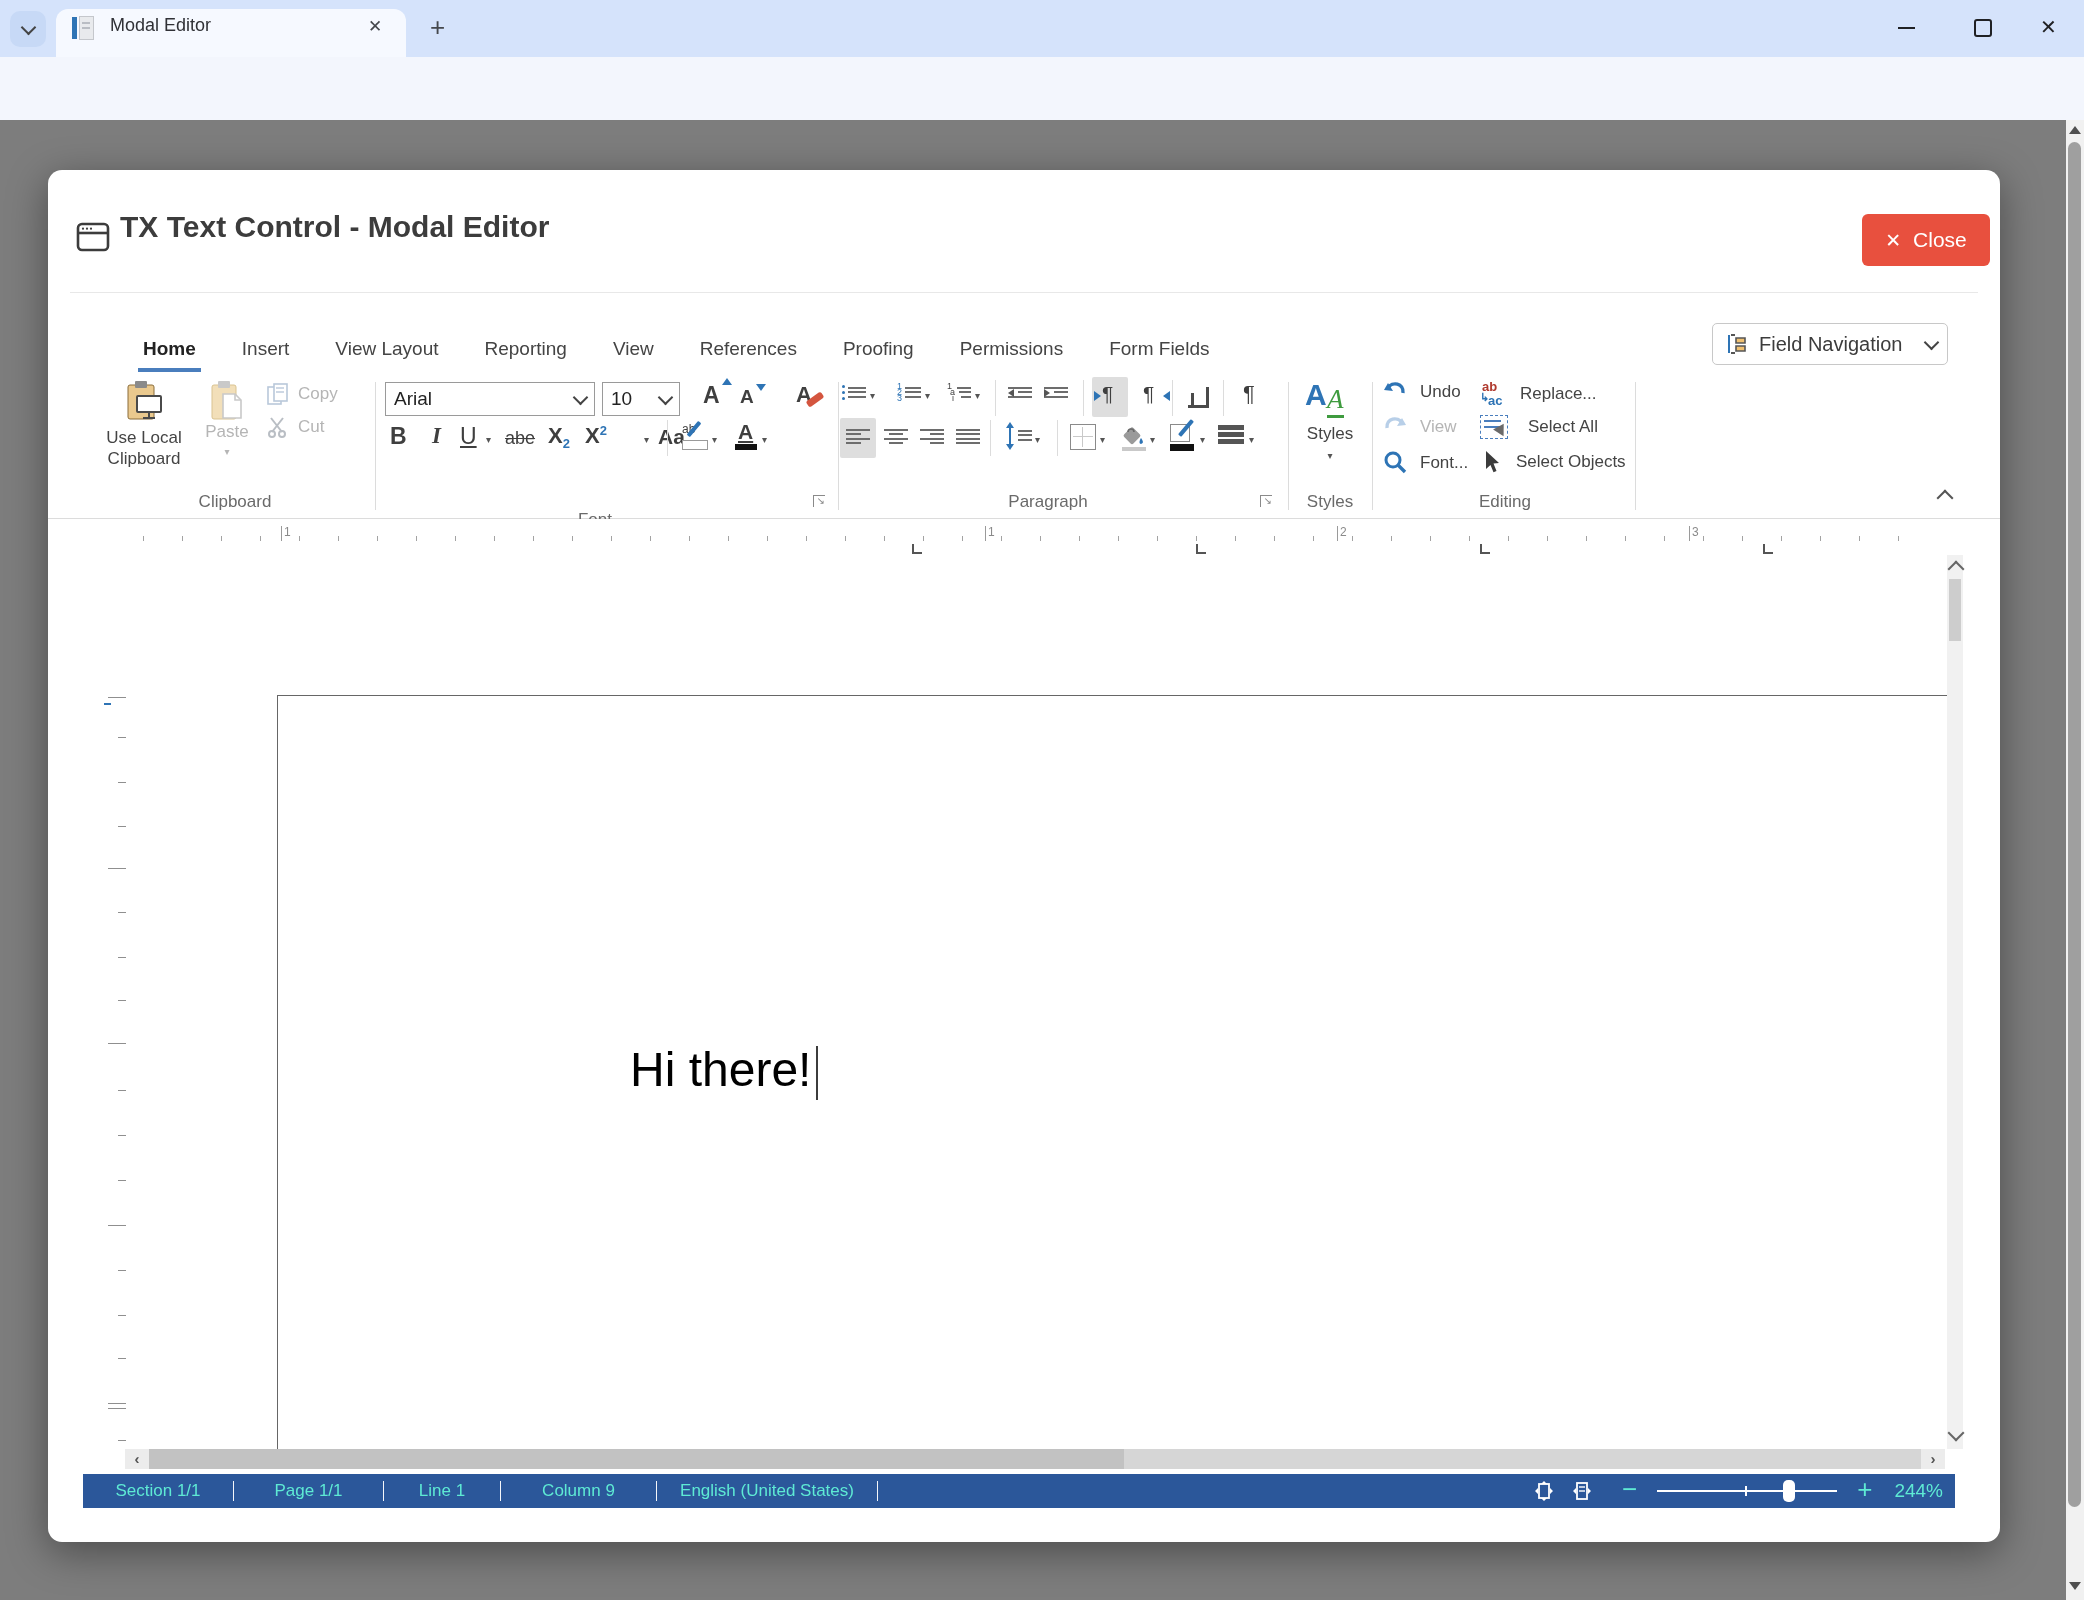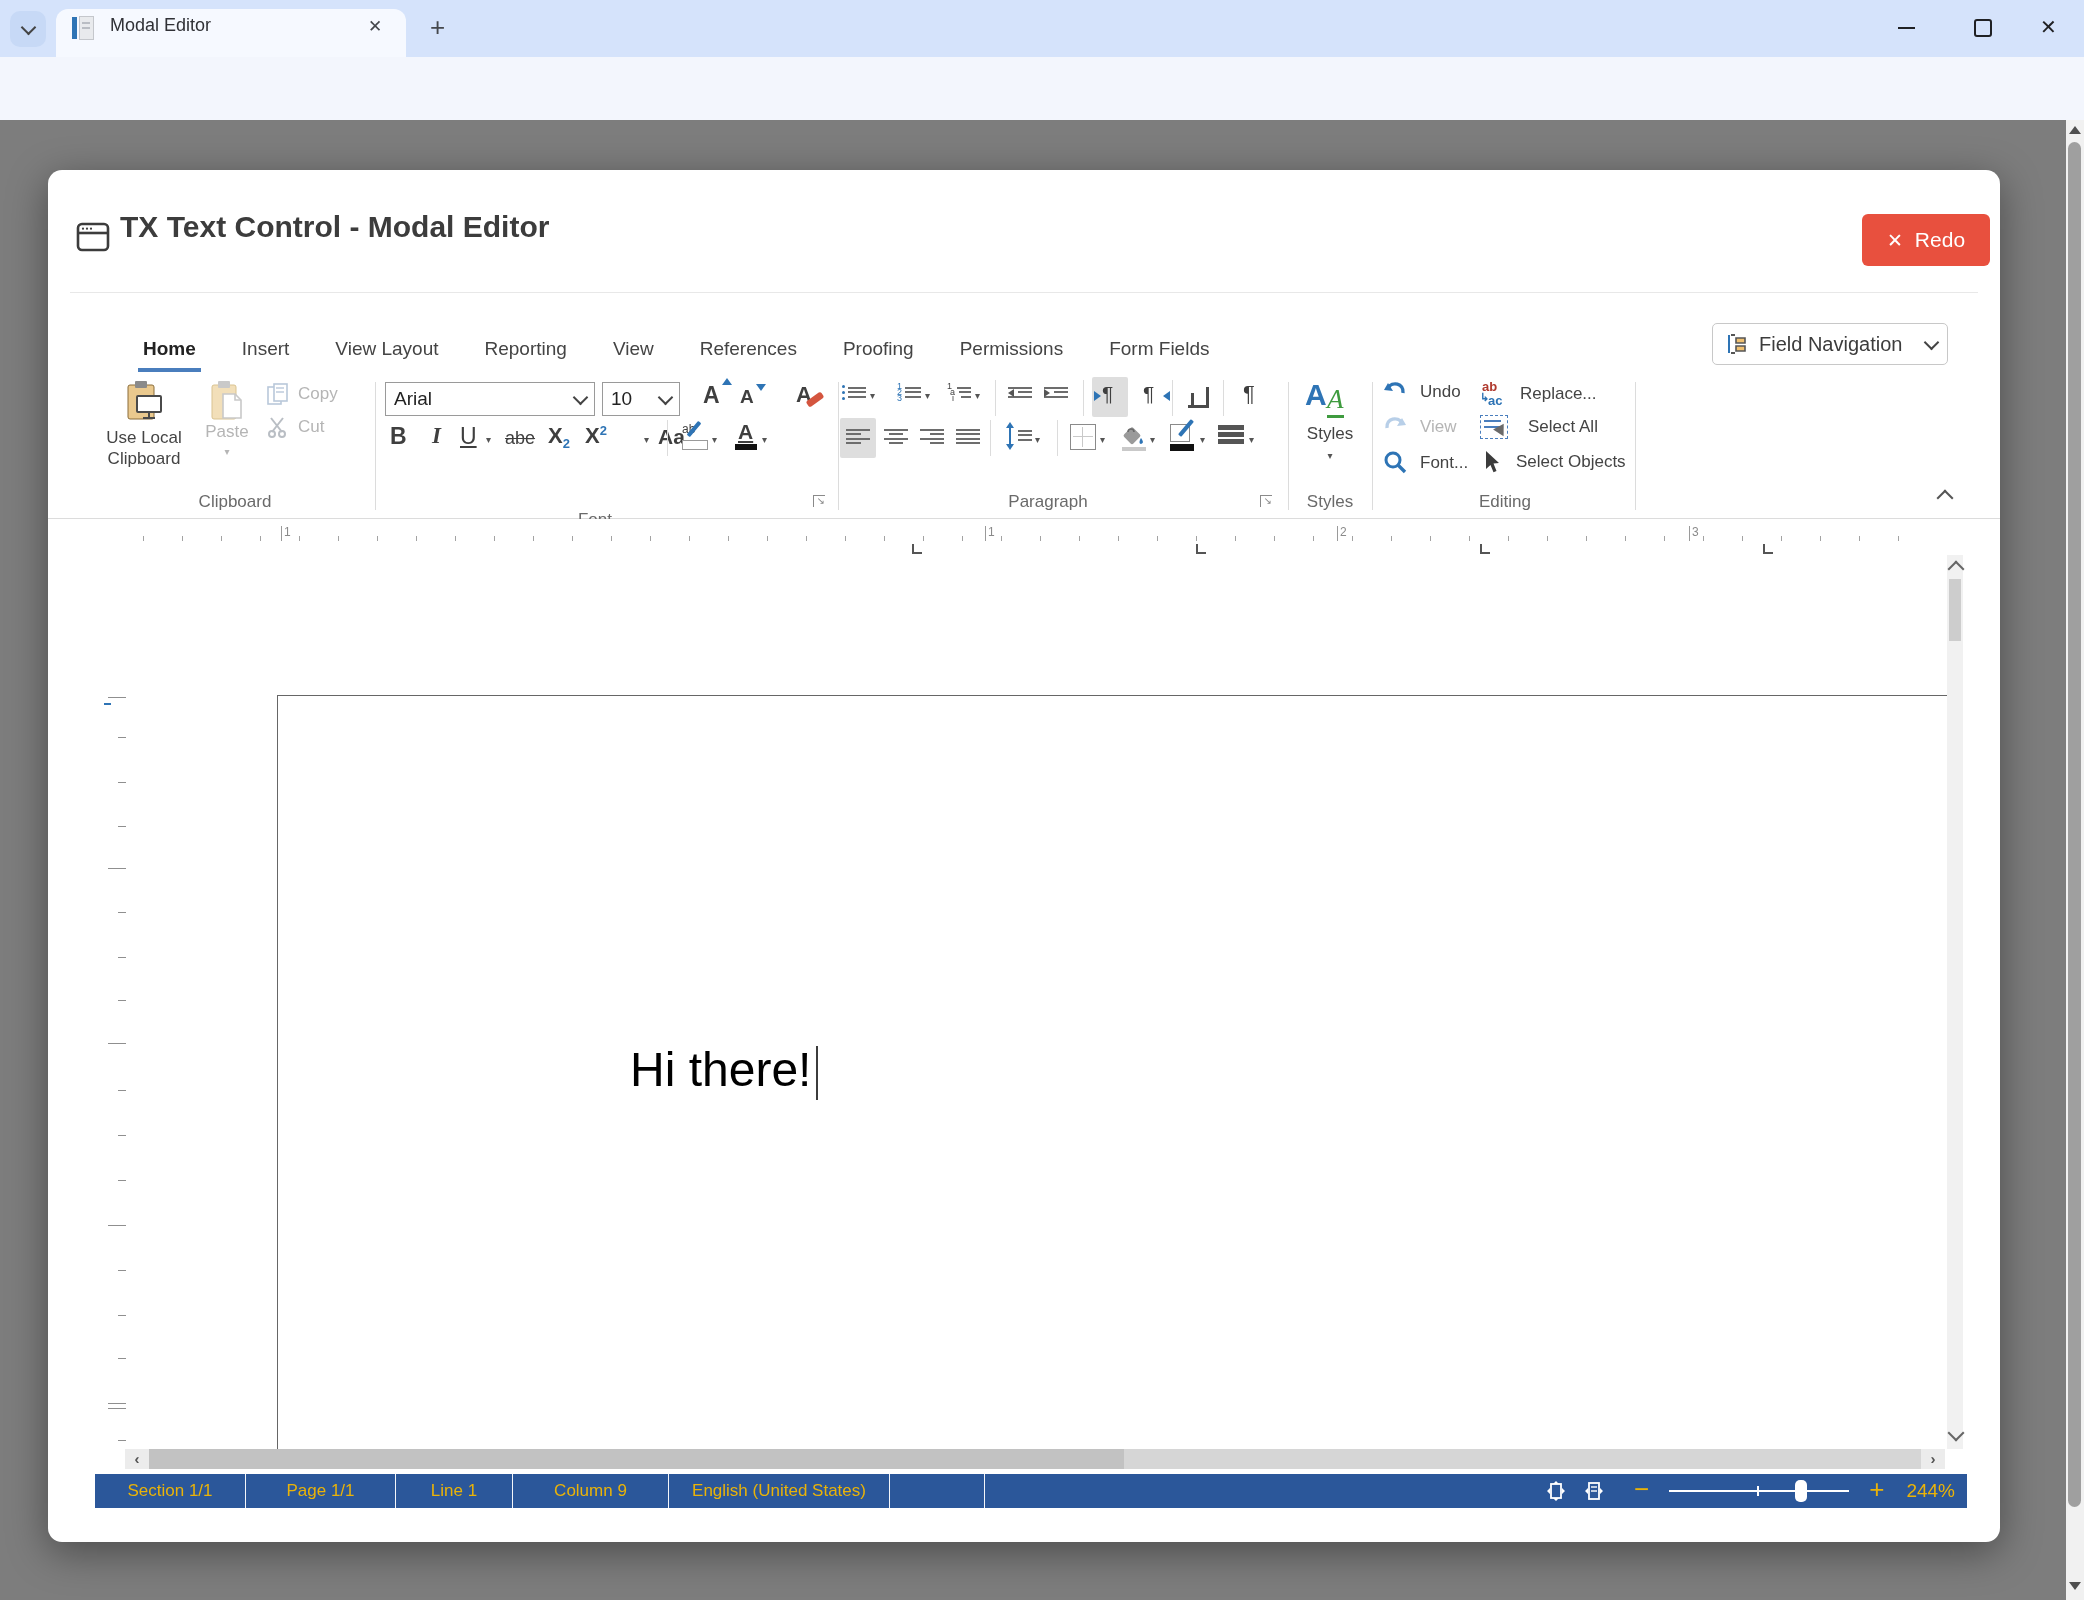--- a/index.html
+++ b/index.html
@@ -66,21 +66,21 @@
   #page-top{left:229px;top:525px;width:1670px;height:1px;background:#666;}
   #page-left{left:229px;top:525px;width:1px;height:754px;background:#666;}
   #doctext{left:582px;top:872px;font-size:48px;color:#000;white-space:pre;}
   #caret{left:768px;top:876px;width:2px;height:54px;background:#3c3c3c;}
   
   #vsb{left:1899px;top:385px;width:16px;height:894px;background:#f1f1f1;}
   #hsb{left:77px;top:1279px;width:1820px;height:20px;background:#d6d6d6;}
   #hsb-thumb{left:24px;top:0;width:975px;height:20px;background:#c2c2c2;}
   .sbchev{font-size:15px;color:#555;font-weight:bold;}
   
-  #sbar{left:47px;top:1304px;width:1872px;height:34px;display:flex;color:#eab308;font-size:17px;}
+  #sbar{left:35px;top:1304px;width:1872px;height:34px;display:flex;color:#5eead4;font-size:17px;align-items:center;}
   .scell{border-right:1.5px solid rgba(255,255,255,.95);display:flex;align-items:center;justify-content:center;box-sizing:border-box;}
   #szoom{position:absolute;right:12px;top:0;height:34px;display:flex;align-items:center;gap:14px;}
   #ztrack{width:180px;height:2px;background:#fff;position:relative;}
   #ztick{position:absolute;left:88px;top:-4px;width:2px;height:10px;background:#fff;}
   #zthumb{position:absolute;left:126px;top:-10px;width:12px;height:22px;background:#fff;border-radius:5px;}
   .collapse-chev{width:10px;height:10px;border-top:2px solid #555;border-right:2px solid #555;transform:rotate(-45deg);}
 </style>
 </head>
 <body>
 
@@ -136,21 +136,21 @@
   <svg class="abs" style="left:28px;top:52px;" width="34" height="30" viewBox="0 0 34 30">
     <rect x="2" y="2" width="30" height="26" rx="4" fill="none" stroke="#3c3c3c" stroke-width="2.6"></rect>
     <line x1="2" y1="11" x2="32" y2="11" stroke="#3c3c3c" stroke-width="2.6"></line>
     <circle cx="7" cy="6.7" r="1.1" fill="#3c3c3c"></circle>
       <circle cx="11" cy="6.7" r="1.1" fill="#3c3c3c"></circle>
       <circle cx="15" cy="6.7" r="1.1" fill="#3c3c3c"></circle>
   </svg>
   <div class="abs" id="mtitle">TX Text Control - Modal Editor</div>
   <div class="abs" id="mclose">
     <span style="font-size:19px;">✕</span>
-    <span>Redo</span>
+    <span>Close</span>
   </div>
   <div class="abs" id="title-div"></div>
 
   <div class="abs" id="rtabs">
     <span class="rtab active">Home</span>
     <span class="rtab">Insert</span>
     <span class="rtab">View Layout</span>
     <span class="rtab">Reporting</span>
     <span class="rtab">View</span>
     <span class="rtab">References</span>

